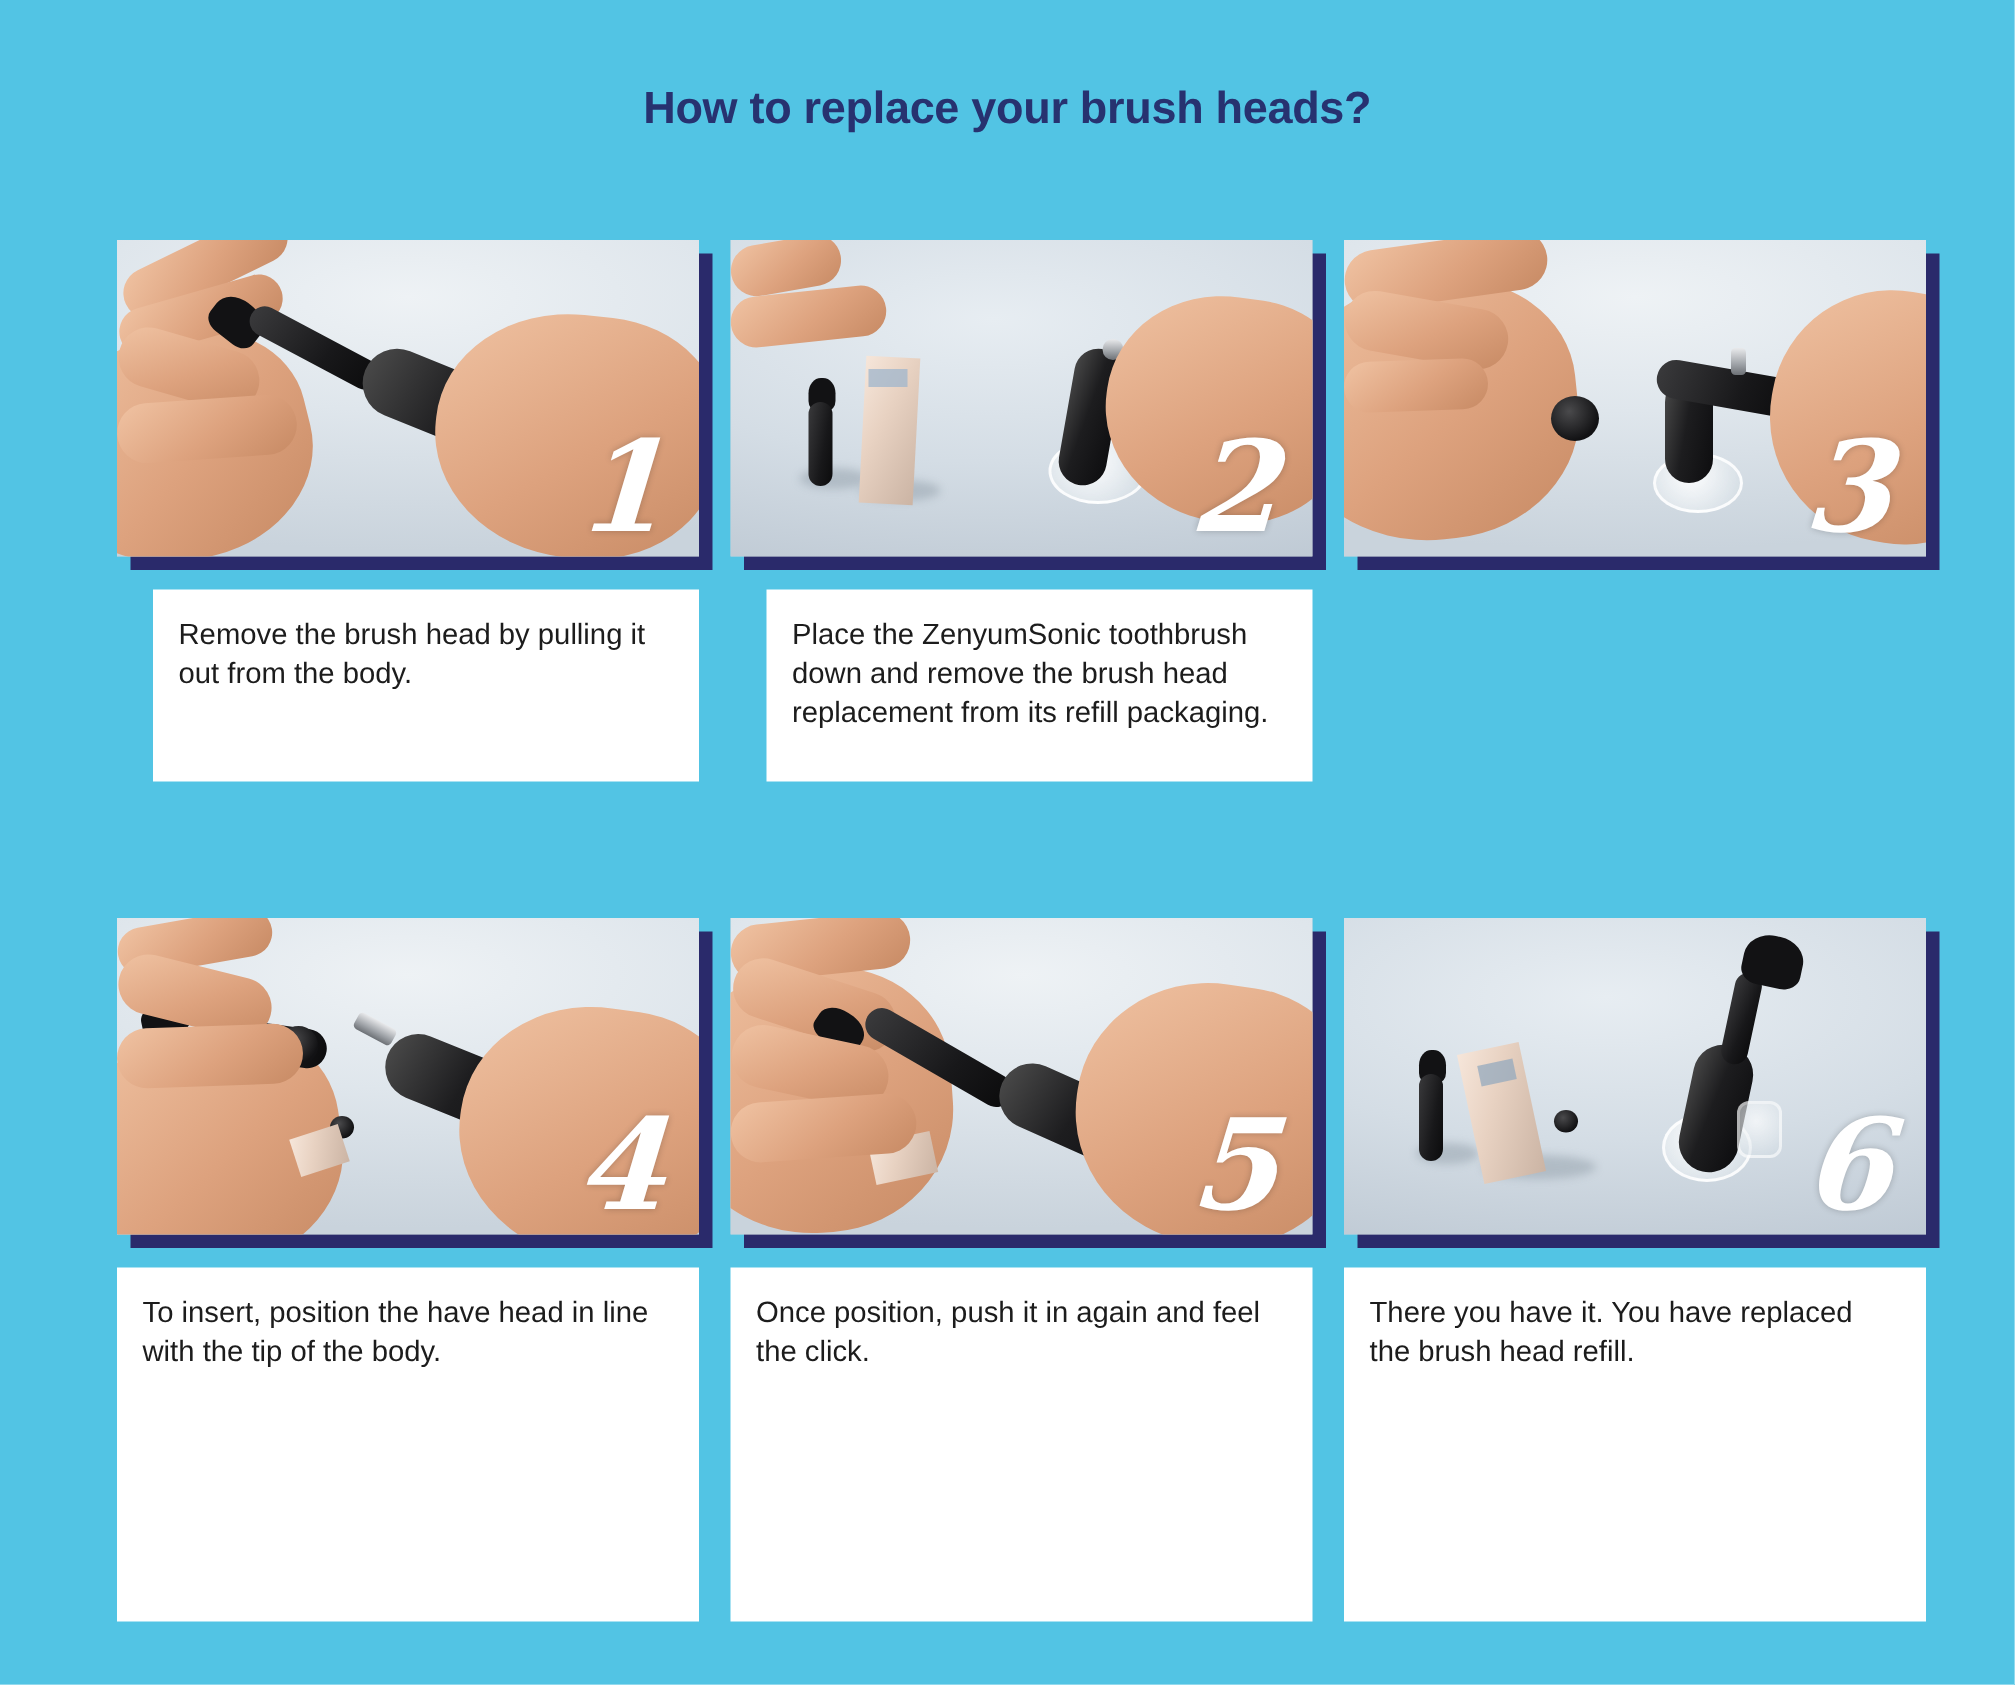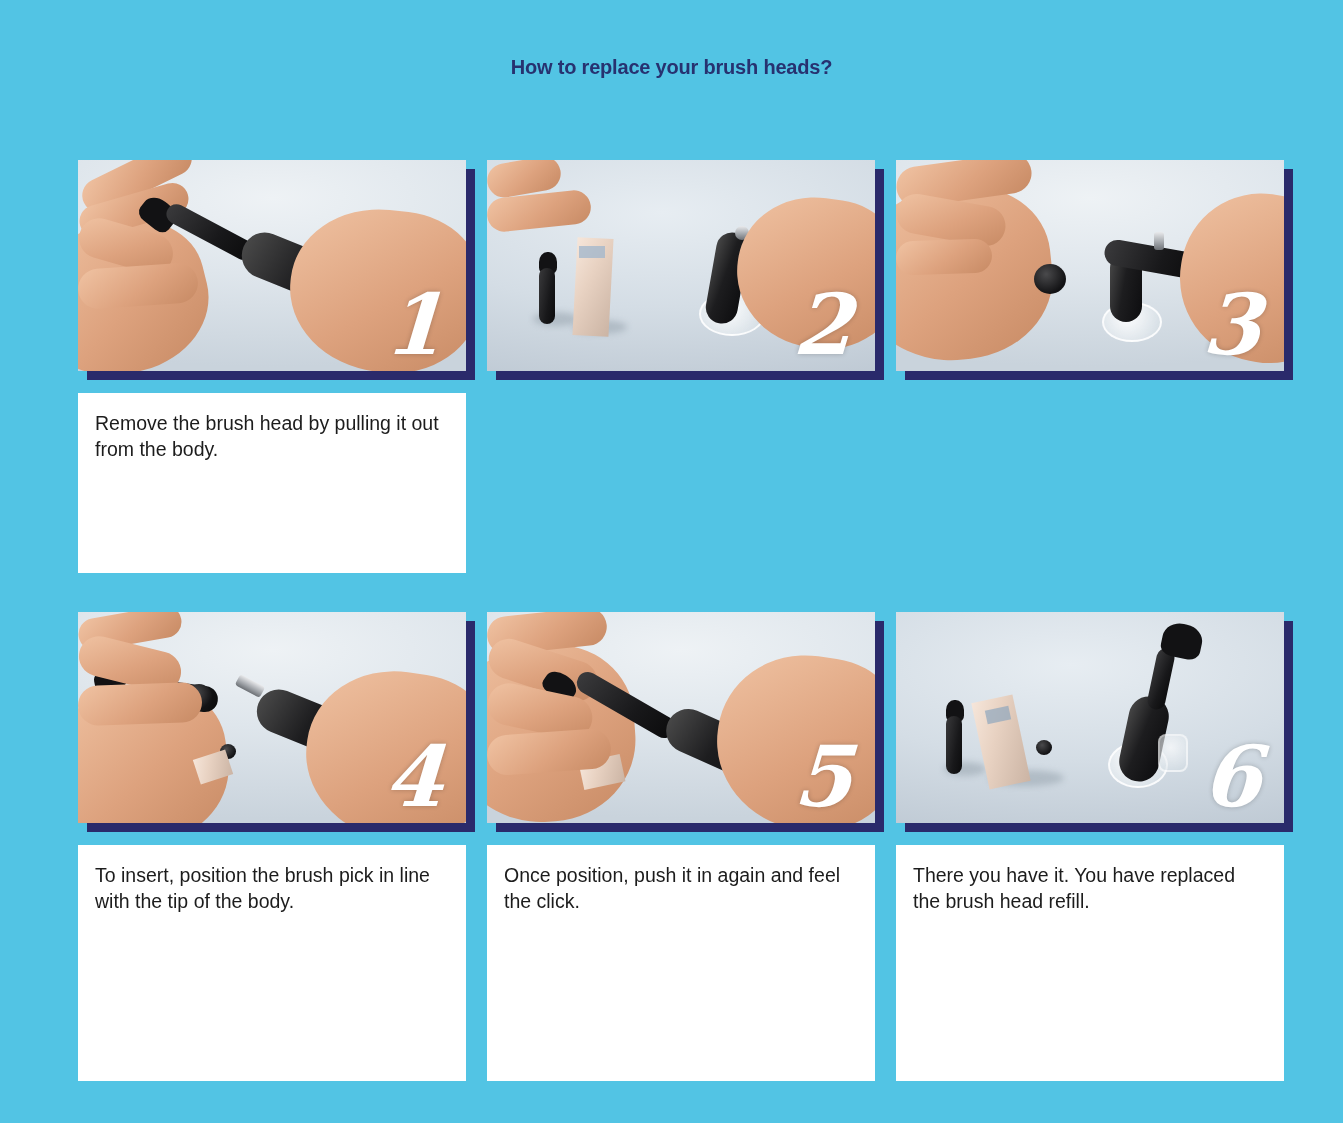--- a/index.html
+++ b/index.html
@@ -6,21 +6,21 @@
   body{
     width:1343px;height:1123px;overflow:hidden;
     font-family:"Liberation Sans","DejaVu Sans",sans-serif;
   }
   #page{position:relative;width:1343px;height:1123px;background:#52c4e4;}
 
   
   #title{
     position:absolute;left:0;top:56px;width:100%;
     text-align:center;
-    font-size:20px;font-weight:bold;letter-spacing:-0.2px;
+    font-size:30px;font-weight:bold;letter-spacing:-0.2px;
     color:#273270;
   }
 
   
   #grid{position:absolute;left:78px;top:160px;width:1199px;}
   .row{display:flex;gap:21px;}
   .row-1{height:452px;}
   .row-2{height:0;}
   .step{width:388px;position:relative;}
 
@@ -107,21 +107,21 @@
 
   
   .caption{
     background:#ffffff;
     padding:18px 17px 20px 17px;
     font-size:19.5px;
     line-height:1.33;
     color:#1c1c1c;
     box-sizing:border-box;
   }
-  .row-1 .caption{height:180px;}
+  .row-1 .caption{height:128px;margin-left:24px;}
   .row-2 .caption{height:236px;}
 </style>
 </head>
 <body>
 
 <div id="page">
 
   <div id="title">How to replace your brush heads?</div>
 
   <div id="grid">
@@ -172,20 +172,21 @@
               <div class="brush-body" style="left:224px;top:72px;width:32px;height:92px;transform:rotate(10deg);border-radius:18px;"></div>
               <div class="metal-pin" style="left:248px;top:66px;width:14px;height:14px;border-radius:50%;"></div>
 
               <div class="hand" style="left:250px;top:38px;width:164px;height:150px;transform:rotate(8deg);"></div>
               <div class="thumb" style="left:232px;top:110px;width:74px;height:34px;transform:rotate(-10deg);"></div>
               <div class="finger" style="left:262px;top:54px;width:104px;height:34px;transform:rotate(-6deg);"></div>
             </div>
           </div>
           <div class="numeral">2</div>
         </div>
+        <div class="caption">Place the ZenyumSonic toothbrush down and remove the brush head replacement from its refill packaging.</div>
       </div>
 
       <div class="step">
         <div class="photo-wrap">
           <div class="photo-shadow"></div>
           <div class="photo">
             <div class="photo-scene">
               <div class="bg-studio"></div>
 
               <div class="hand" style="left:-40px;top:28px;width:196px;height:172px;transform:rotate(-6deg);"></div>
@@ -230,21 +231,21 @@
               <div class="metal-pin" style="left:158px;top:68px;width:28px;height:12px;transform:rotate(28deg);"></div>
               <div class="brush-body" style="left:176px;top:92px;width:122px;height:44px;transform:rotate(22deg);"></div>
 
               <div class="hand" style="left:228px;top:60px;width:188px;height:168px;transform:rotate(8deg);"></div>
               <div class="thumb" style="left:216px;top:120px;width:104px;height:40px;transform:rotate(14deg);"></div>
               <div class="finger" style="left:252px;top:54px;width:124px;height:40px;transform:rotate(-2deg);"></div>
             </div>
           </div>
           <div class="numeral">4</div>
         </div>
-        <div class="caption">To insert, position the brush pick in line with the tip of the body.</div>
+        <div class="caption">To insert, position the have head in line with the tip of the body.</div>
       </div>
 
       <div class="step">
         <div class="photo-wrap">
           <div class="photo-shadow"></div>
           <div class="photo">
             <div class="photo-scene">
               <div class="bg-studio"></div>
 
               <div class="hand" style="left:-38px;top:34px;width:186px;height:176px;transform:rotate(-4deg);"></div>

